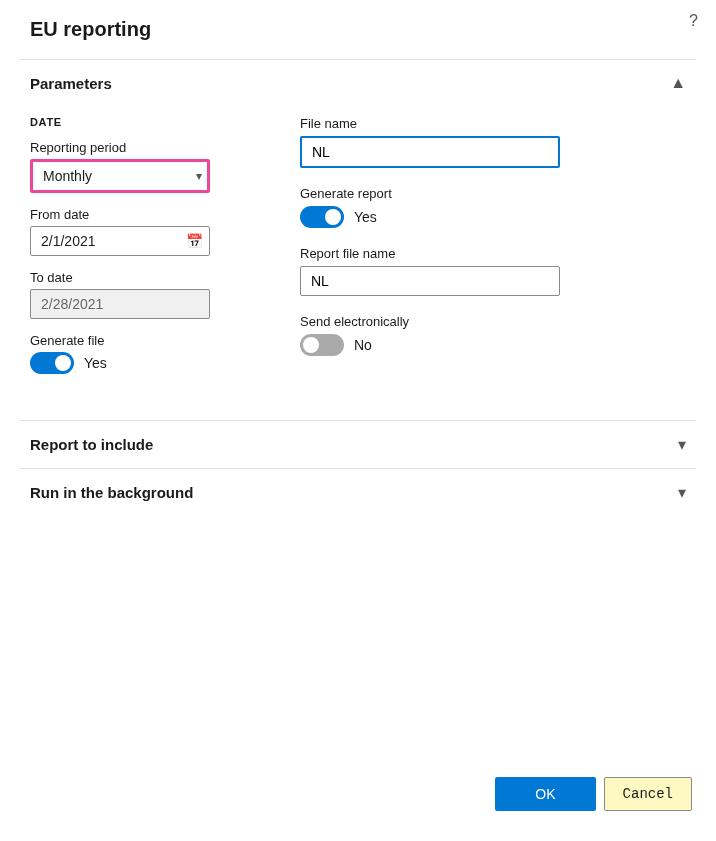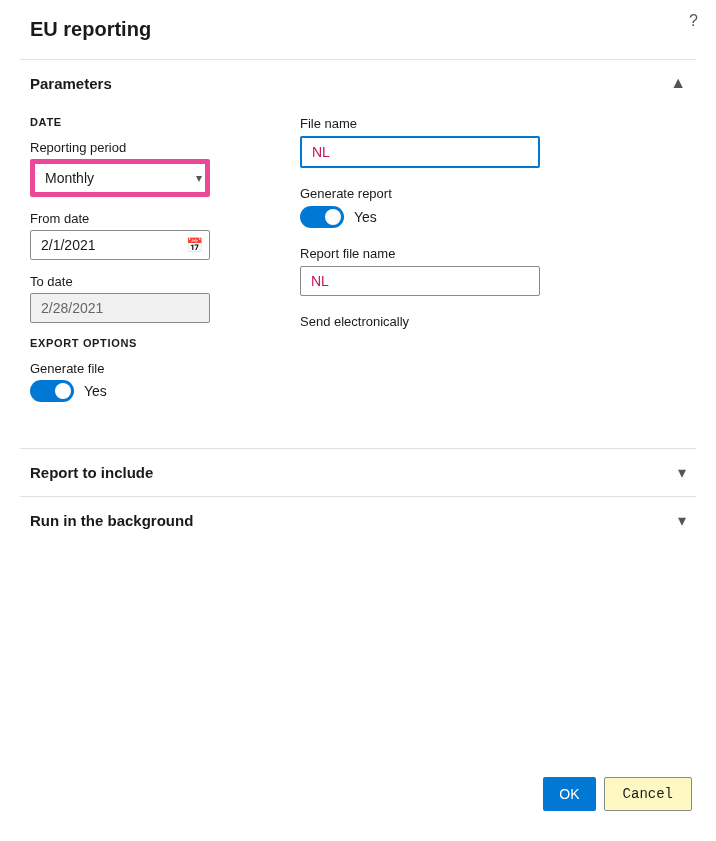--- a/index.html
+++ b/index.html
@@ -98,21 +98,21 @@
     .dropdown-wrapper {
       position: relative;
       display: inline-block;
       width: 180px;
     }
 
     .dropdown-select {
       width: 100%;
       padding: 6px 47px 6px 10px;
       font-size: 14px;
-      border: 5px solid #ec4899;
+      border: 3px solid #ec4899;
       border-radius: 2px;
       background: #fff;
       appearance: none;
       -webkit-appearance: none;
       cursor: pointer;
       color: #1a1a1a;
     }
 
     .dropdown-arrow {
       position: absolute;
@@ -227,27 +227,27 @@
 
     
     .right-field-label {
       font-size: 13px;
       color: #1a1a1a;
       margin-bottom: 5px;
       display: block;
     }
 
     .text-input {
-      width: 240px;
+      width: 260px;
       padding: 6px 10px;
       font-size: 14px;
       border: 2px solid #0078d4;
       border-radius: 2px;
       outline: none;
-      color: #be185d;
+      color: #000000;
     }
 
     .text-input.no-focus {
       border: 1px solid #8a8a8a;
     }
 
     .right-field-group {
       margin-bottom: 18px;
     }
 
@@ -261,21 +261,21 @@
       bottom: 30px;
       right: 24px;
       display: flex;
       gap: 8px;
     }
 
     .btn-ok {
       background: #0078d4;
       color: #fff;
       border: none;
-      padding: 8px 16px;
+      padding: 8px 40px;
       font-size: 14px;
       border-radius: 2px;
       cursor: pointer;
       font-family: inherit;
     }
 
     .btn-cancel {
       background: #fef9c3;
       color: #1a1a1a;
       border: 1px solid #8a8a8a;
@@ -330,21 +330,20 @@
         </div>
       </div>
 
       <div class="field-group">
         <label class="field-label">To date</label>
         <div class="date-input-wrapper">
           <input class="date-input readonly" type="text" readonly="" value="2/28/2021" style="">
         </div>
       </div>
 
-      <div class="export-section-label">EXPORT OPTIONS</div>
 
       <div class="field-group">
         <label class="field-label">Generate file</label>
         <div class="toggle-row">
           <label class="toggle-switch">
             <input type="checkbox" checked="" style="">
             <div class="toggle-track on">
               <div class="toggle-thumb on"></div>
             </div>
           </label>
@@ -373,20 +372,29 @@
         </div>
       </div>
 
       <div class="right-field-group">
         <label class="right-field-label">Report file name</label>
         <input class="text-input no-focus" type="text" value="NL" style="">
       </div>
 
       <div class="right-field-group">
         <label class="right-field-label">Send electronically</label>
+        <div class="toggle-row">
+          <label class="toggle-switch">
+            <input type="checkbox" style="">
+            <div class="toggle-track off">
+              <div class="toggle-thumb off"></div>
+            </div>
+          </label>
+          <span class="toggle-label-text">No</span>
+        </div>
       </div>
 
     </div>
   </div>
 </div>
 
 <div class="collapsible-section">
   <div class="section-header">
     <span class="section-title">Report to include</span>
     <span class="chevron">▾</span>

